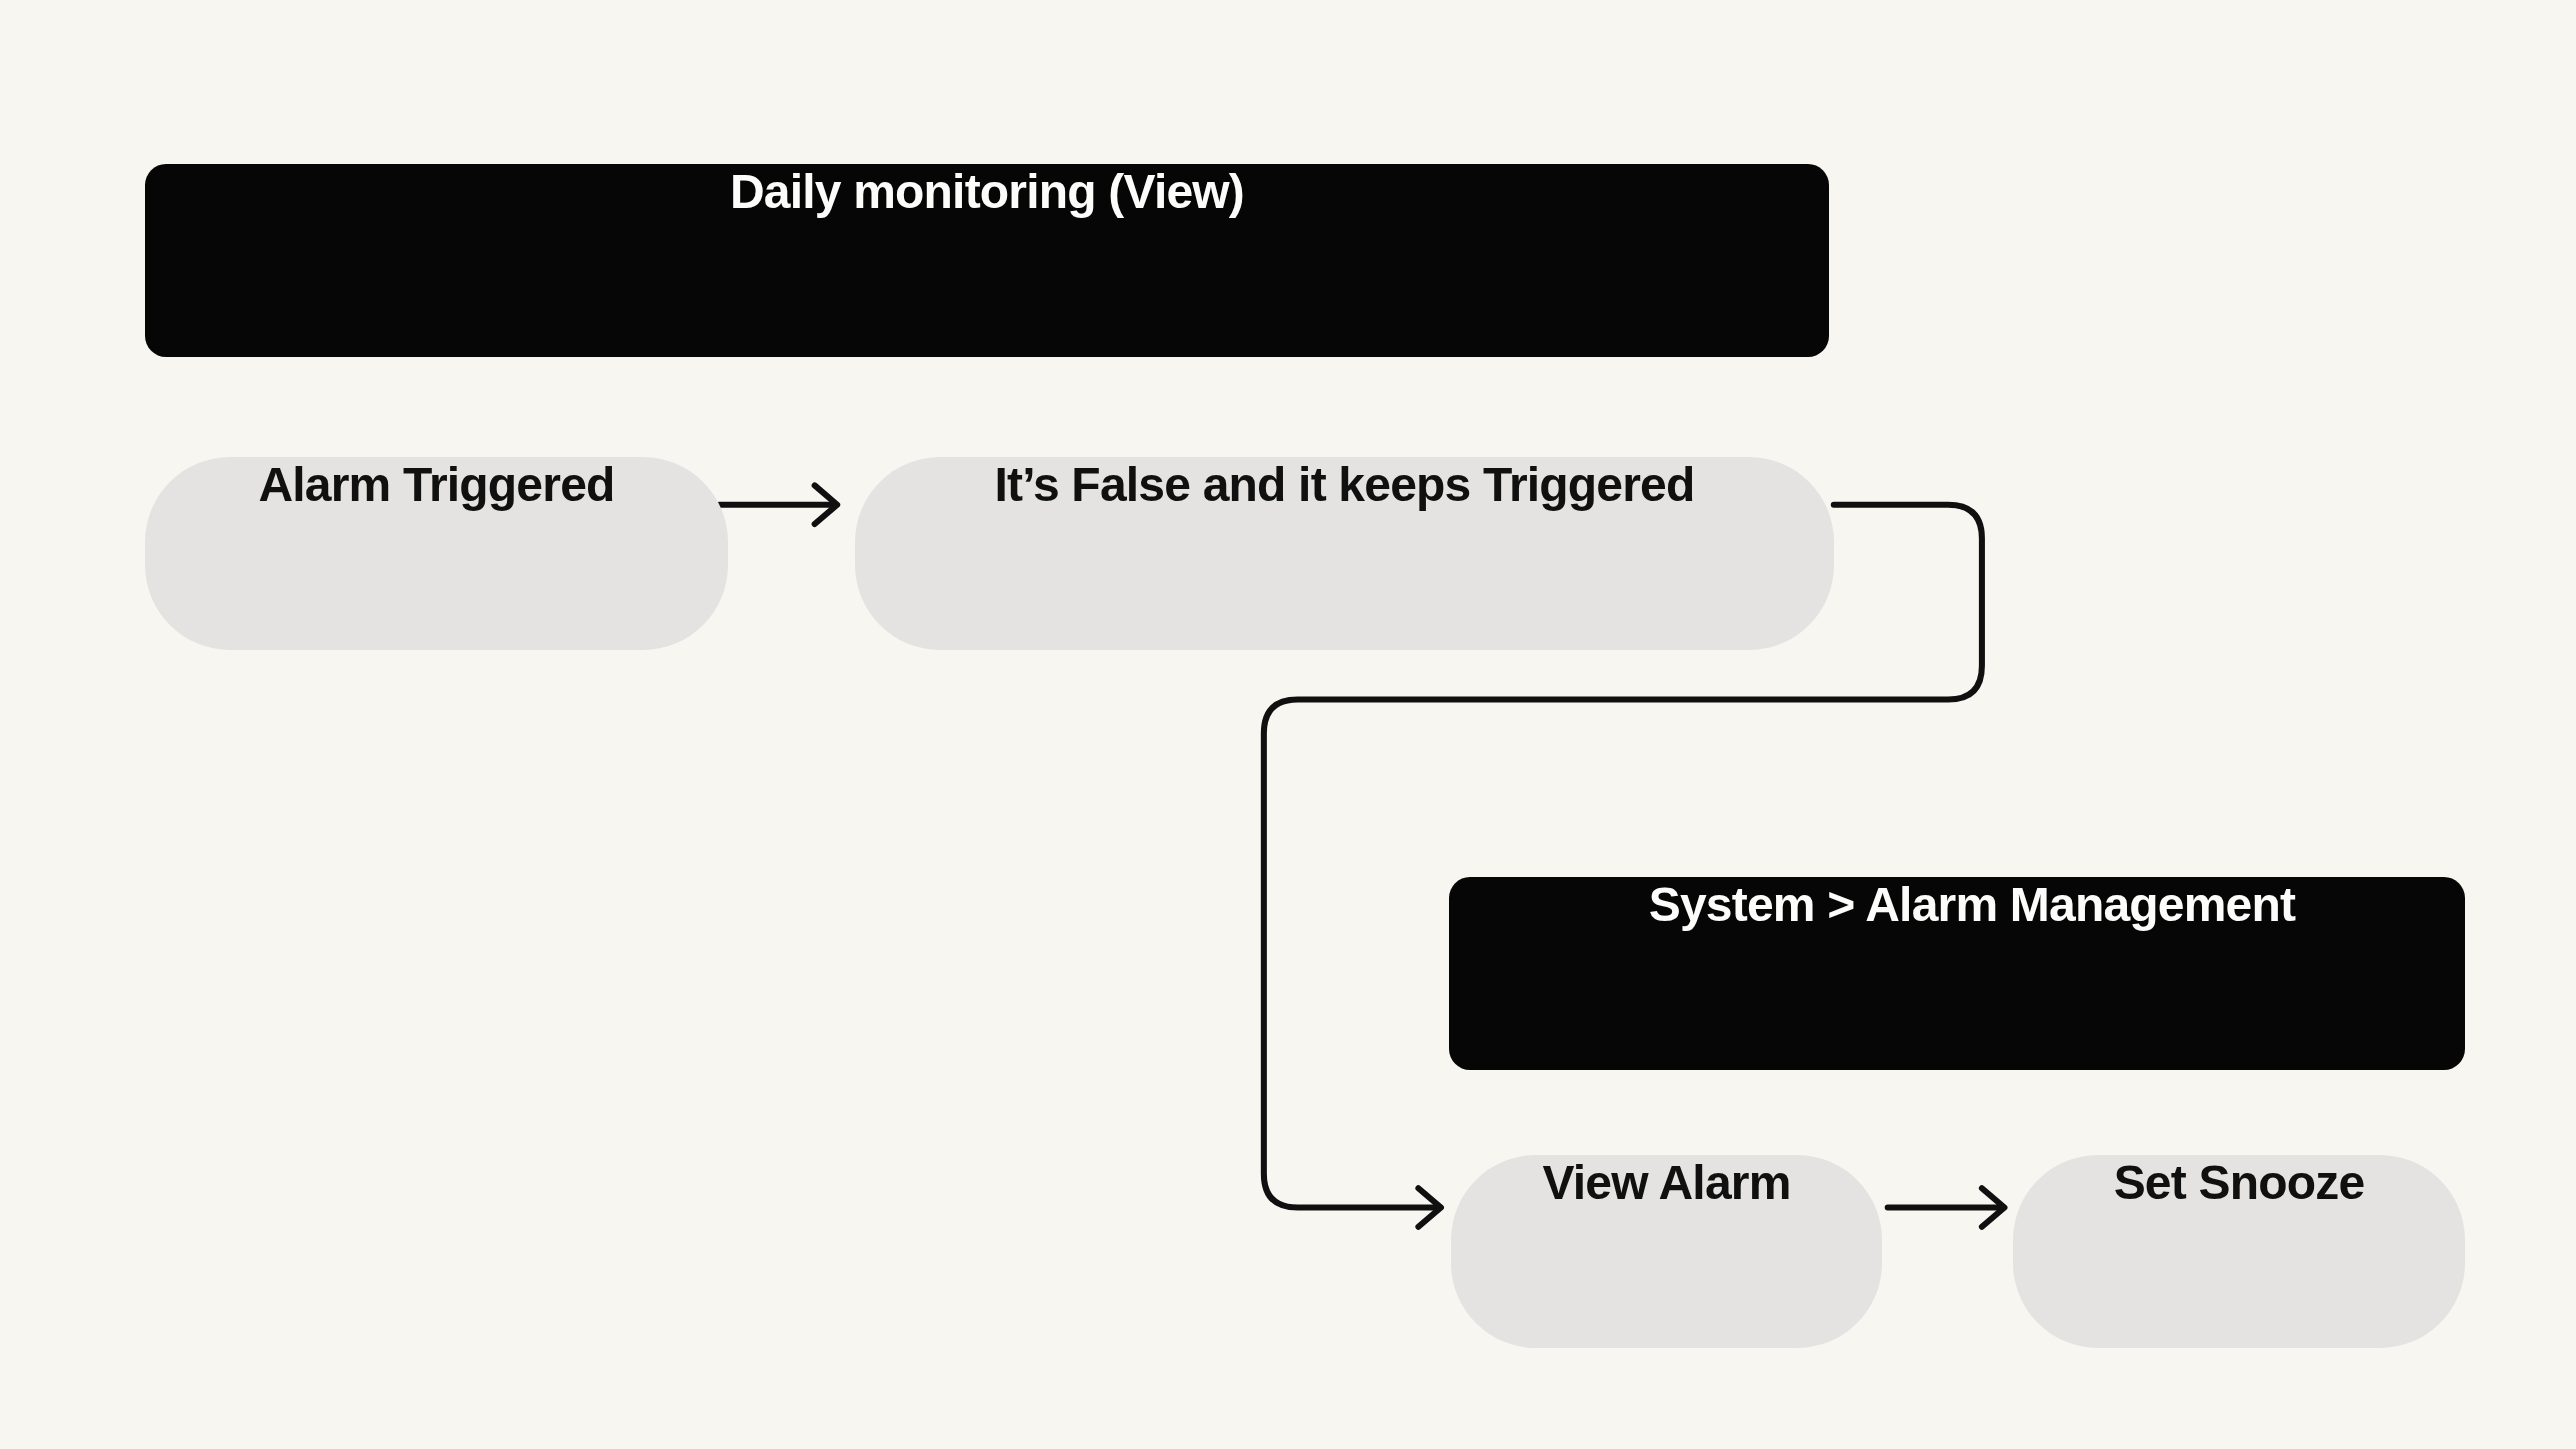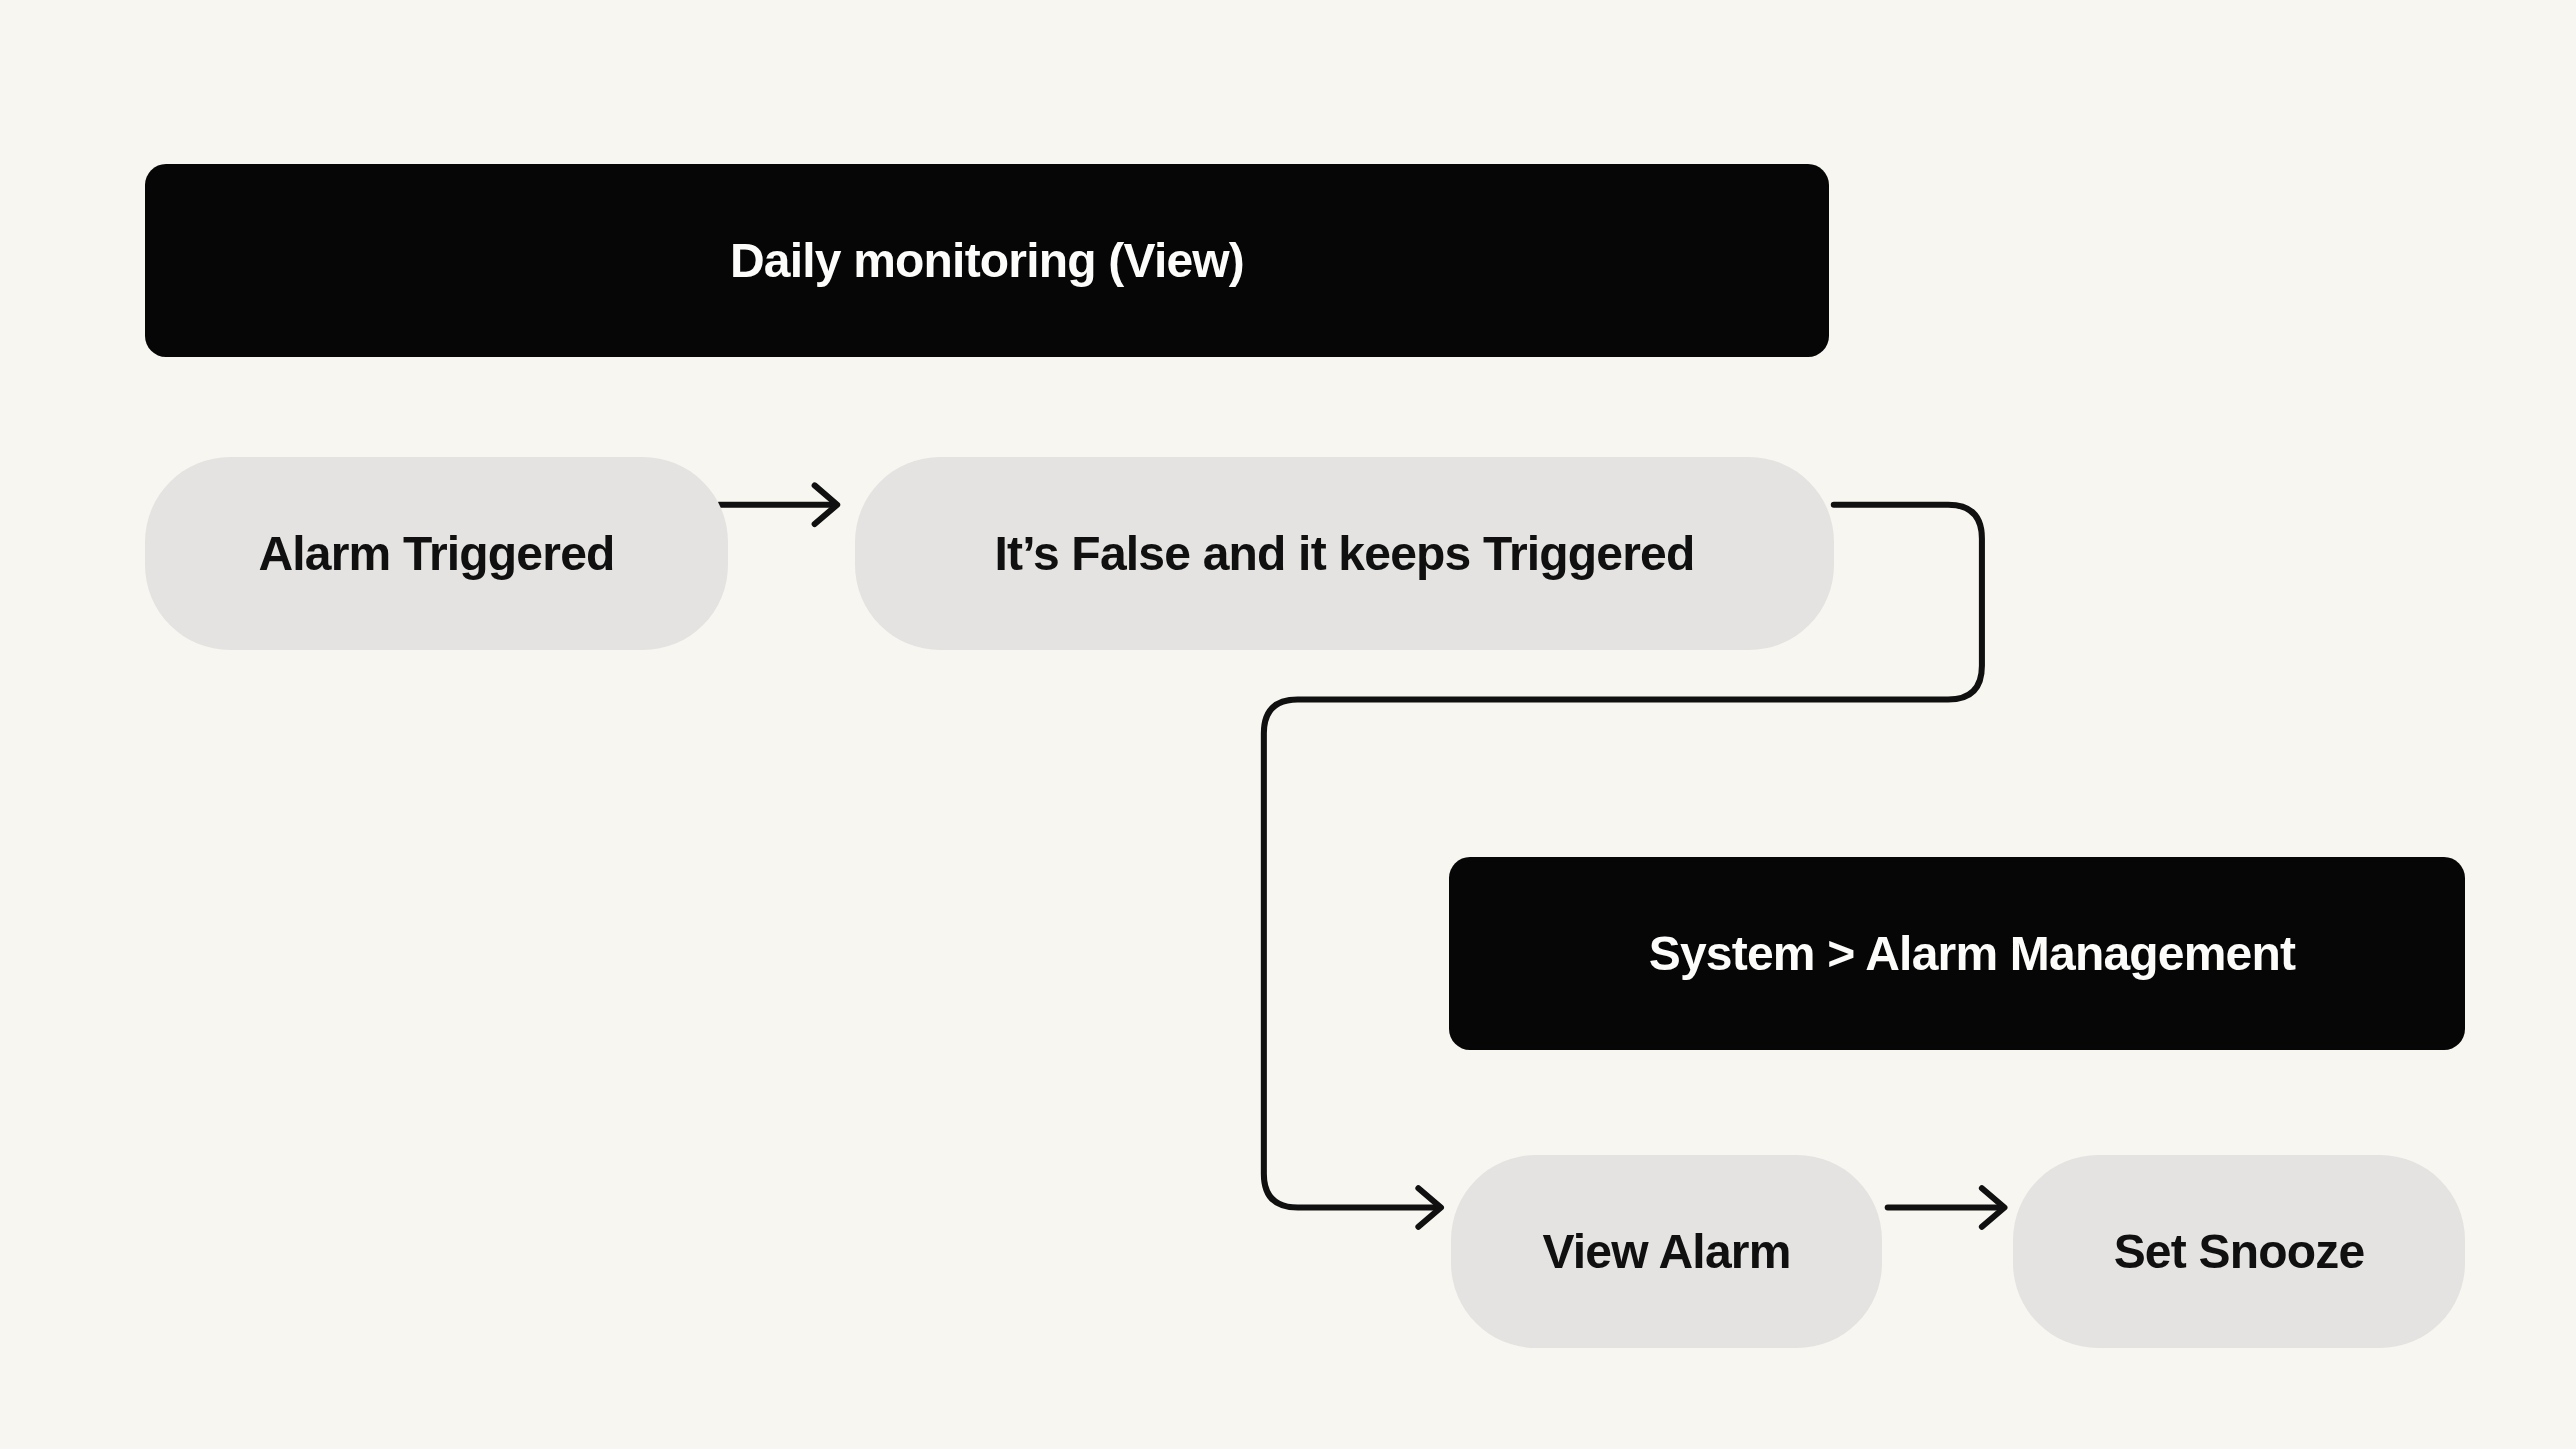--- a/index.html
+++ b/index.html
@@ -21,21 +21,21 @@
   .edges-svg{position:absolute;left:0;top:0;width:2576px;height:1449px;}
   .edges-svg path{
     fill:none;
     stroke:var(--color-edge);
     stroke-width:7.5;
     stroke-linecap:round;
     stroke-linejoin:round;
   }
   .node{
     position:absolute;
-    display:flex;align-items:center;justify-content:center;
+    display:flex;justify-content:center;
     box-sizing:border-box;
     font-weight:700;
     font-size:48px;
     line-height:1.15;
     letter-spacing:-0.8px;
     white-space:nowrap;
     text-align:center;
   }
   .node.label{
     background:var(--color-label-fill);
@@ -45,21 +45,21 @@
   .node.step{
     background:var(--color-step-fill);
     color:var(--color-step-text);
     border-radius:85px;
     margin-top:44px;
   }
   
   #node-daily-monitoring      {left:145px; top:164px; width:1684px;height:193px;}
   #node-alarm-triggered       {left:145px; top:413px; width:583px; height:193px;}
   #node-false-keeps-triggering{left:855px;top:413px; width:979px;height:193px;}
-  #node-system-alarm-mgmt     {left:1449px;top:857px;width:1016px;height:193px;padding-left:30px;}
+  #node-system-alarm-mgmt     {left:1449px;top:877px;width:1016px;height:193px;padding-left:30px;}
   #node-find-alarm            {left:1451px;top:1111px;width:431px; height:193px;}
   #node-set-snooze            {left:2013px;top:1111px;width:452px; height:193px;}
 </style>
 </head>
 <body>
 
 <div class="canvas">
 
   <svg class="edges-svg" viewBox="0 0 3200 1800" aria-hidden="true">
 

